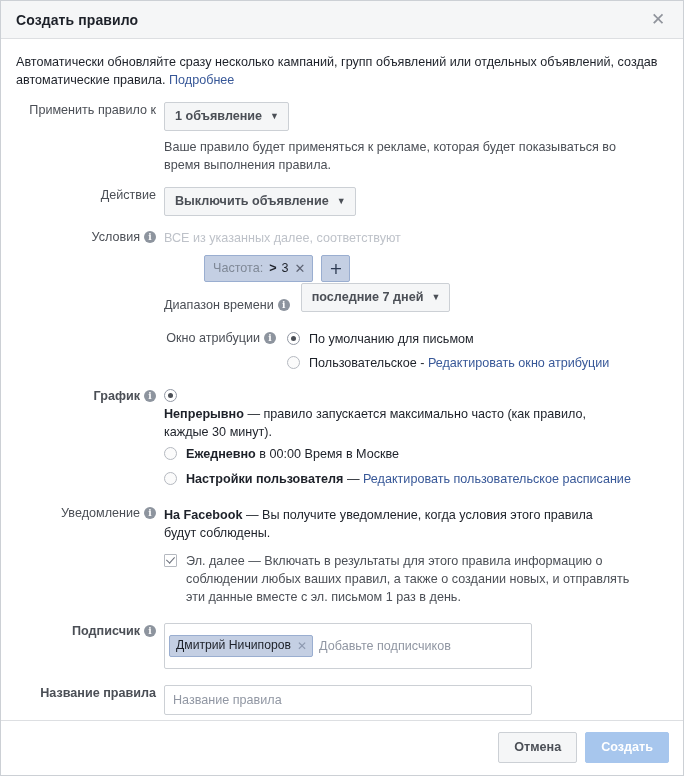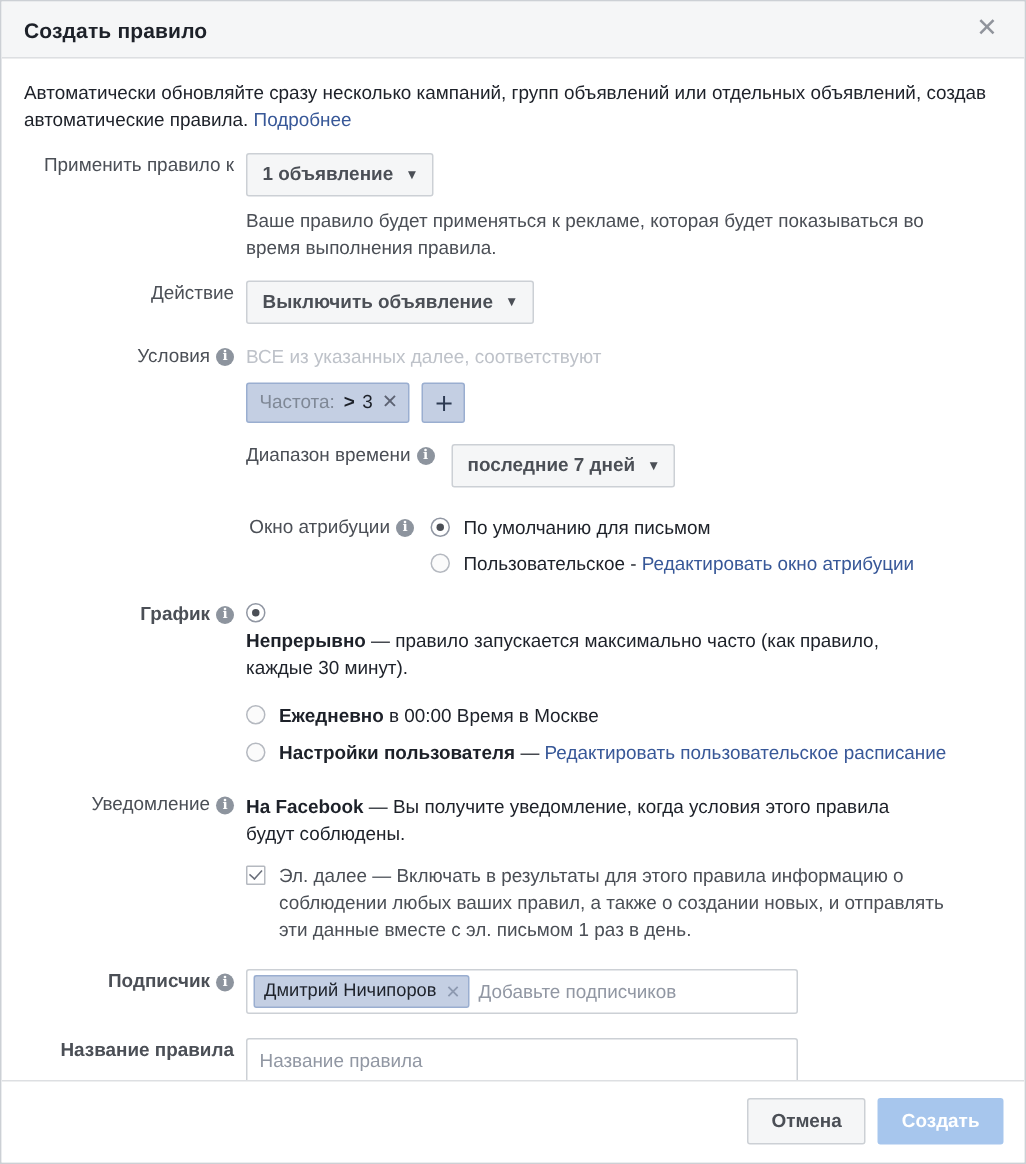--- a/index.html
+++ b/index.html
@@ -164,20 +164,21 @@
     display: inline-flex;
     align-items: center;
     background: #c4cfe3;
     border: 1px solid #9aaed0;
     border-radius: 2px;
     padding: 4px 7px 5px 8px;
     font-size: 12.6px;
     color: #1d2129;
     cursor: pointer;
     line-height: 16px;
+    margin-left: 40px;
   }
   .cond-tag .cname { color: #7f8896; margin-right: 6px; }
   .cond-tag .cop { font-weight: bold; color: #1d2129; margin-right: 5px; }
   .cond-tag .cval { color: #1d2129; margin-right: 6px; }
   .cond-tag .cx { color: #5d6373; font-size: 13px; line-height: 1; font-family: "DejaVu Sans", sans-serif; }
   .cond-add {
     display: inline-flex;
     align-items: center;
     justify-content: center;
     width: 29px;
@@ -188,23 +189,23 @@
     border-radius: 2px;
     color: #2c3a52;
     font-size: 16px;
     line-height: 1;
     cursor: pointer;
     box-sizing: border-box;
     font-family: "DejaVu Sans", sans-serif;
   }
 
   .inline-field {
-    margin-top: 14px;
-    display: flex;
-    align-items: flex-start;
+    margin-top: 1px;
+    display: flex;
+    align-items: flex-end;
   }
   .inline-lbl {
     font-size: 12.6px;
     color: #4b4f56;
     margin-right: 11px;
     white-space: nowrap;
   }
 
   
   .radio-row {
@@ -243,21 +244,21 @@
     color: #1d2129;
     line-height: 18px;
     cursor: pointer;
   }
   .radio-lbl b { font-weight: bold; }
 
   .attr-block .radio-row { margin-bottom: 6px; }
   .attr-block .radio-row:last-child { margin-bottom: 0; text-align: right; }
 
   .sched-first {
-    margin-bottom: 14px;
+    margin-bottom: 4px;
   }
   .sched-first .radio { margin-top: 1px; }
   .sched-text {
     font-size: 12.6px;
     color: #1d2129;
     line-height: 18px;
     max-width: 462px;
     margin-top: 1px;
   }
   .sched-row { margin-bottom: 7px; }
@@ -305,21 +306,21 @@
     color: #4b4f56;
     line-height: 18px;
     max-width: 452px;
   }
 
   
   .token-input {
     border: 1px solid #ccd0d5;
     background: #ffffff;
     border-radius: 2px;
-    height: 30px;
+    height: 46px;
     width: 368px;
     display: flex;
     align-items: center;
     padding: 0 4px;
     box-sizing: border-box;
     cursor: text;
   }
   .token {
     display: inline-flex;
     align-items: center;

